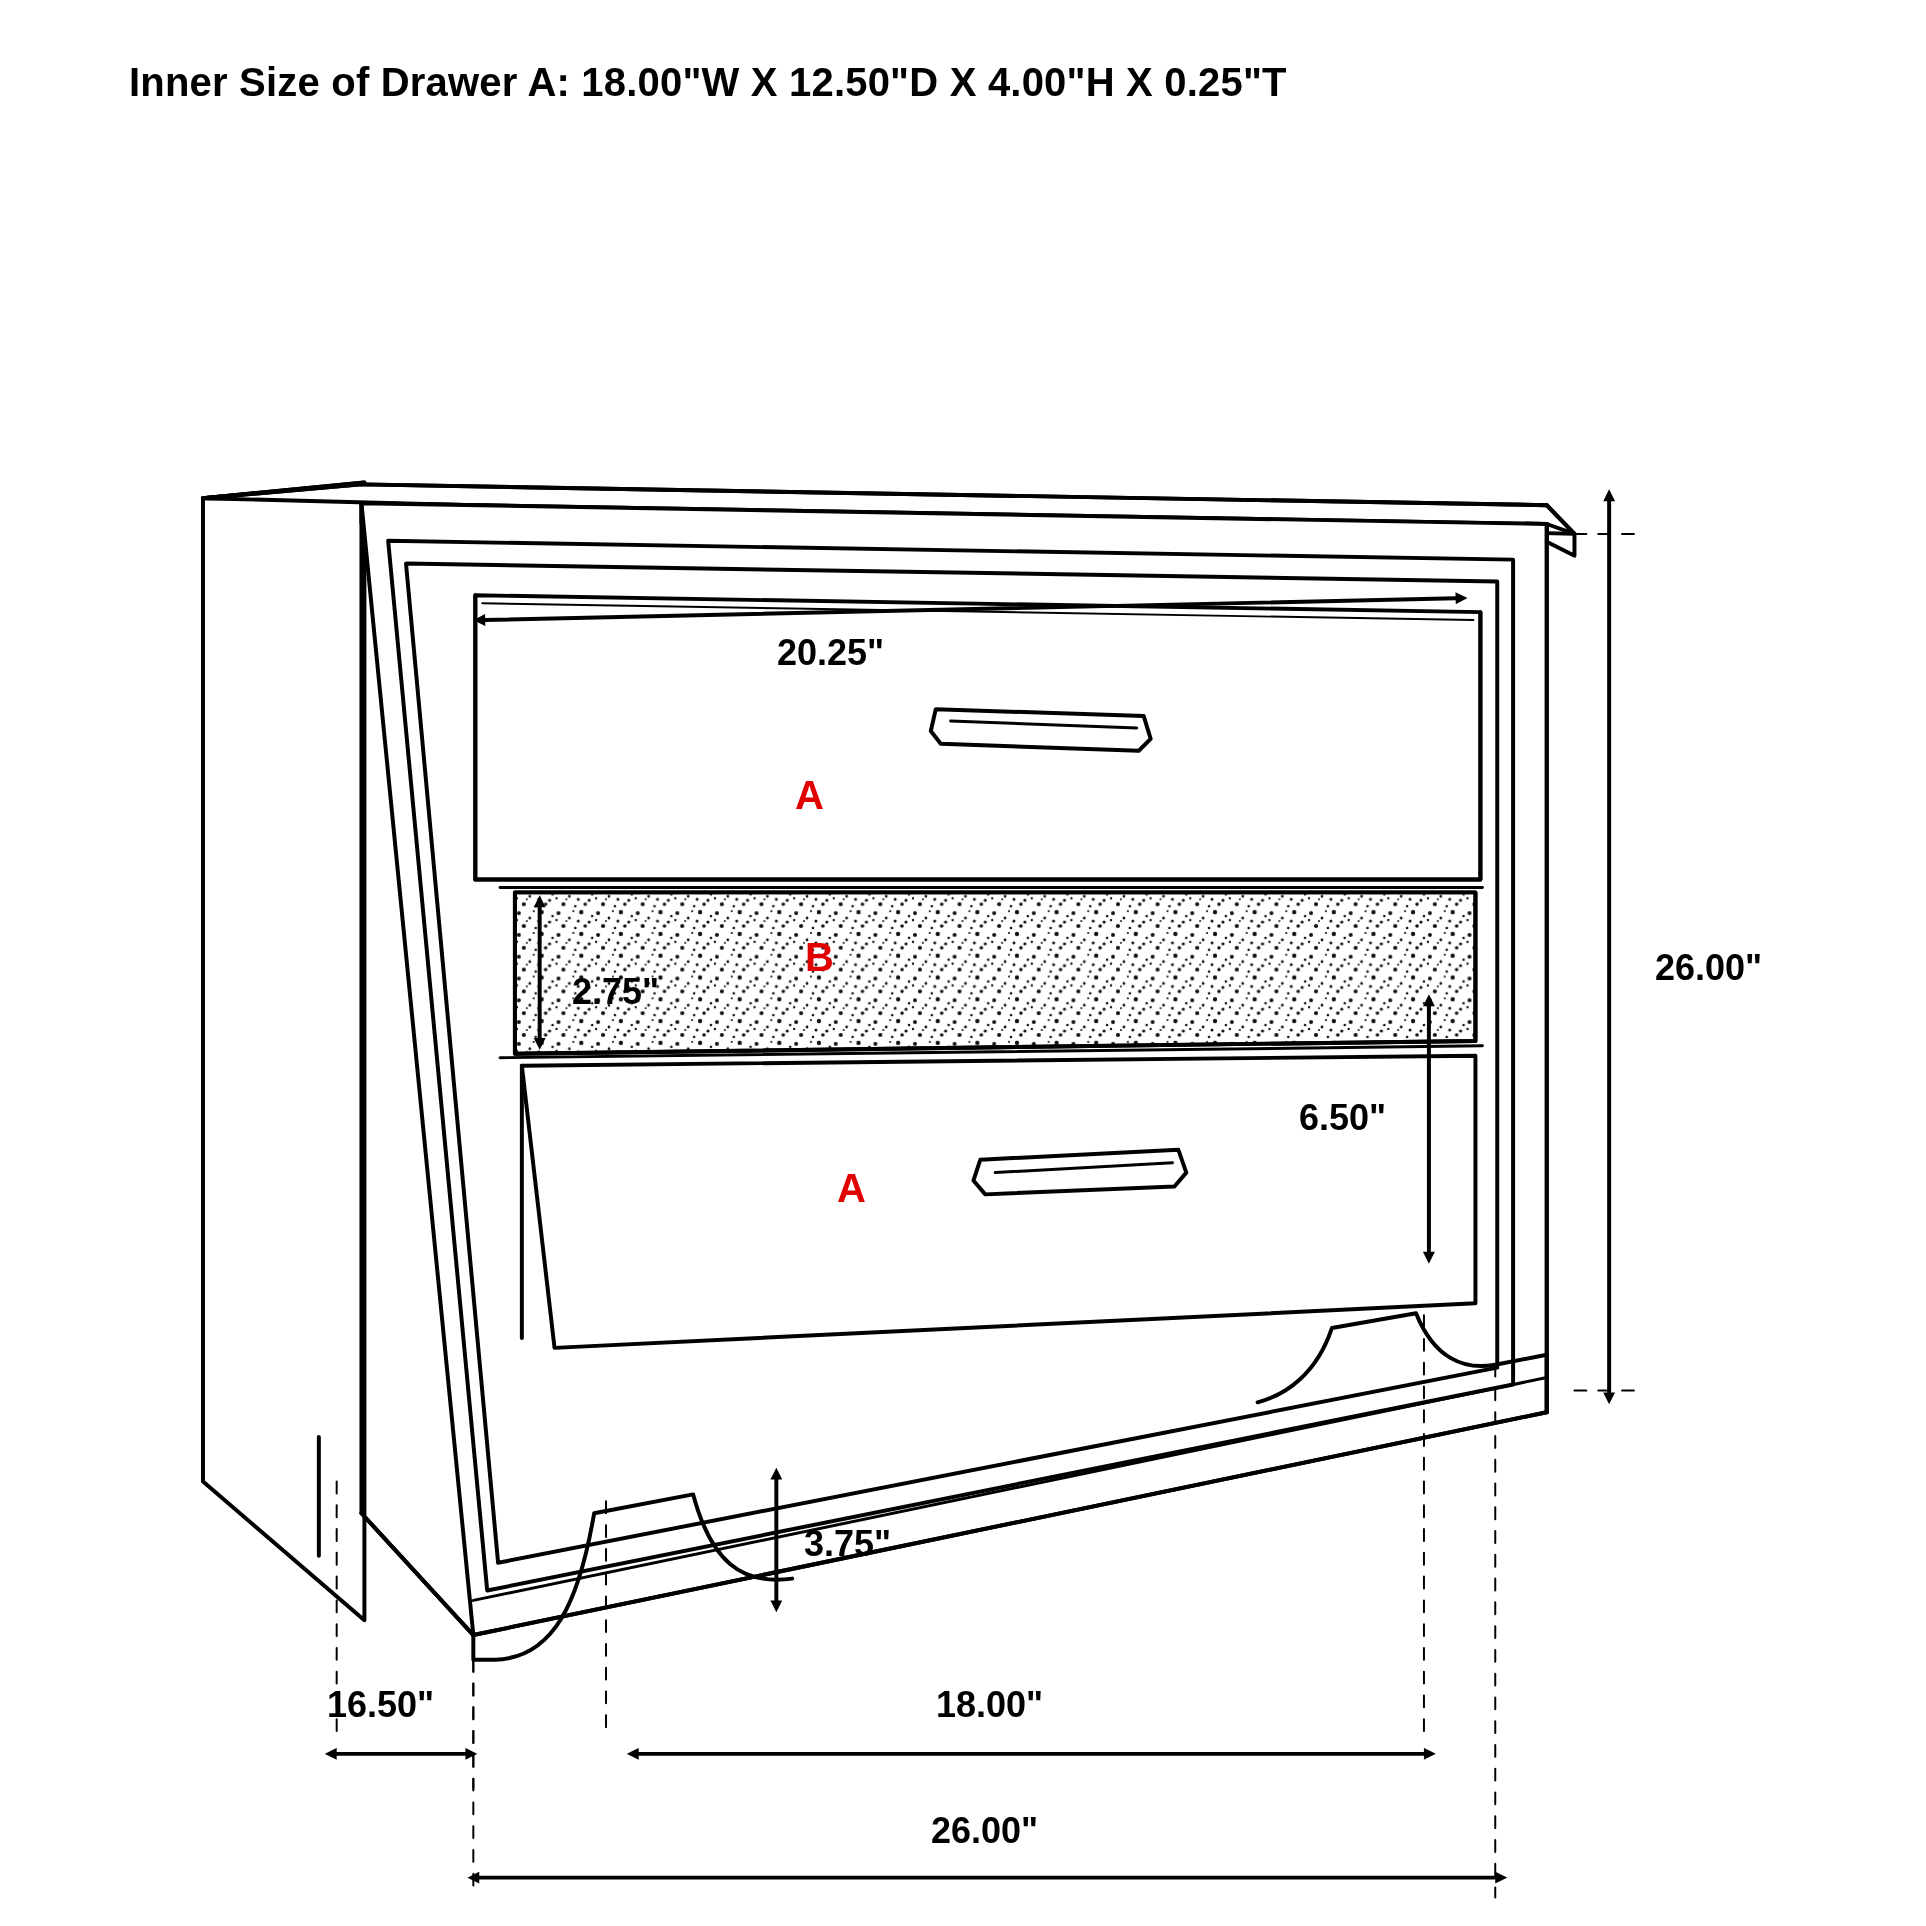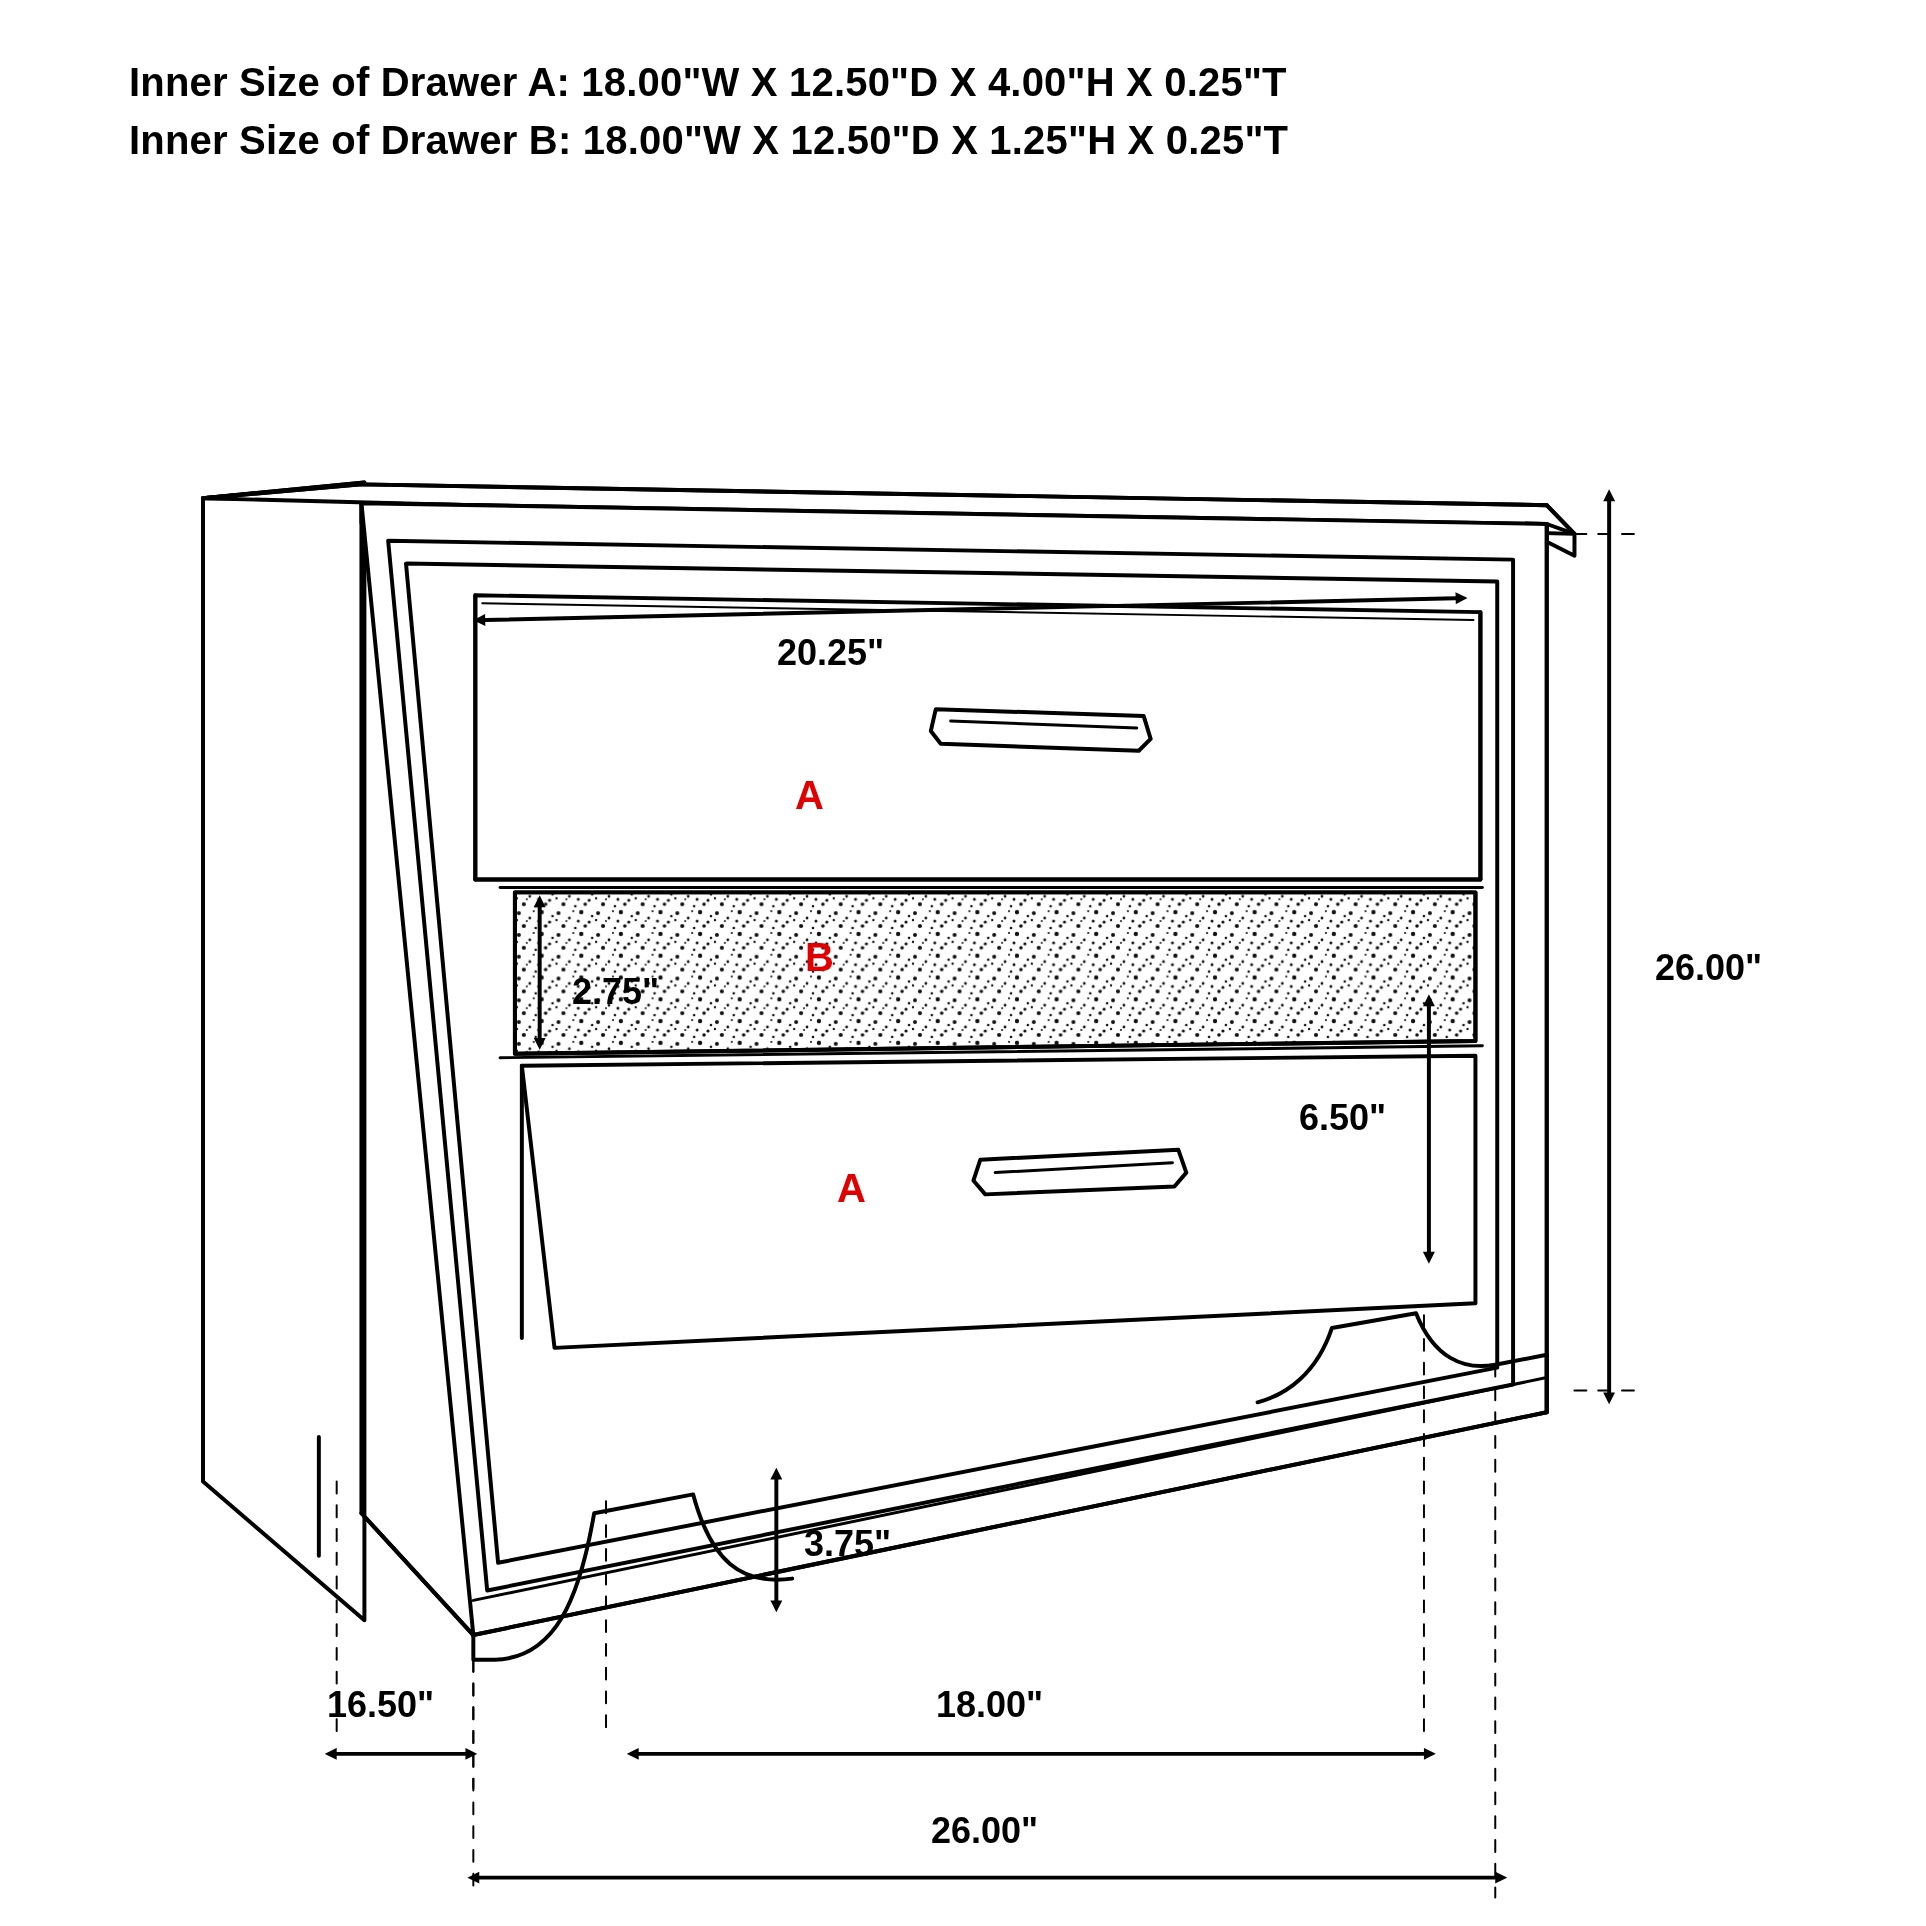--- a/index.html
+++ b/index.html
@@ -52,21 +52,20 @@
     color: #e00000;
     white-space: nowrap;
   }
 </style>
 </head>
 <body>
 
 <div id="diagram-root">
 
   <div class="header-line" id="header-line-1">Inner Size of Drawer A: 18.00"W X 12.50"D X 4.00"H X 0.25"T</div>
-  <div class="header-line" id="header-line-2">Inner Size of Drawer B: 18.00"W X 12.50"D X 1.25"H X 0.25"T</div>
 
   <svg id="drawing" viewBox="0 0 1946 1946">
     <defs>
       <marker id="arrow-start" markerWidth="14" markerHeight="12" refX="12" refY="6" orient="auto" markerUnits="userSpaceOnUse">
         <path d="M12,0 L0,6 L12,12 z" fill="#000"></path>
       </marker>
       <marker id="arrow-end" markerWidth="14" markerHeight="12" refX="2" refY="6" orient="auto" markerUnits="userSpaceOnUse">
         <path d="M2,0 L14,6 L2,12 z" fill="#000"></path>
       </marker>
       <pattern id="speckle" patternUnits="userSpaceOnUse" width="40" height="22">

